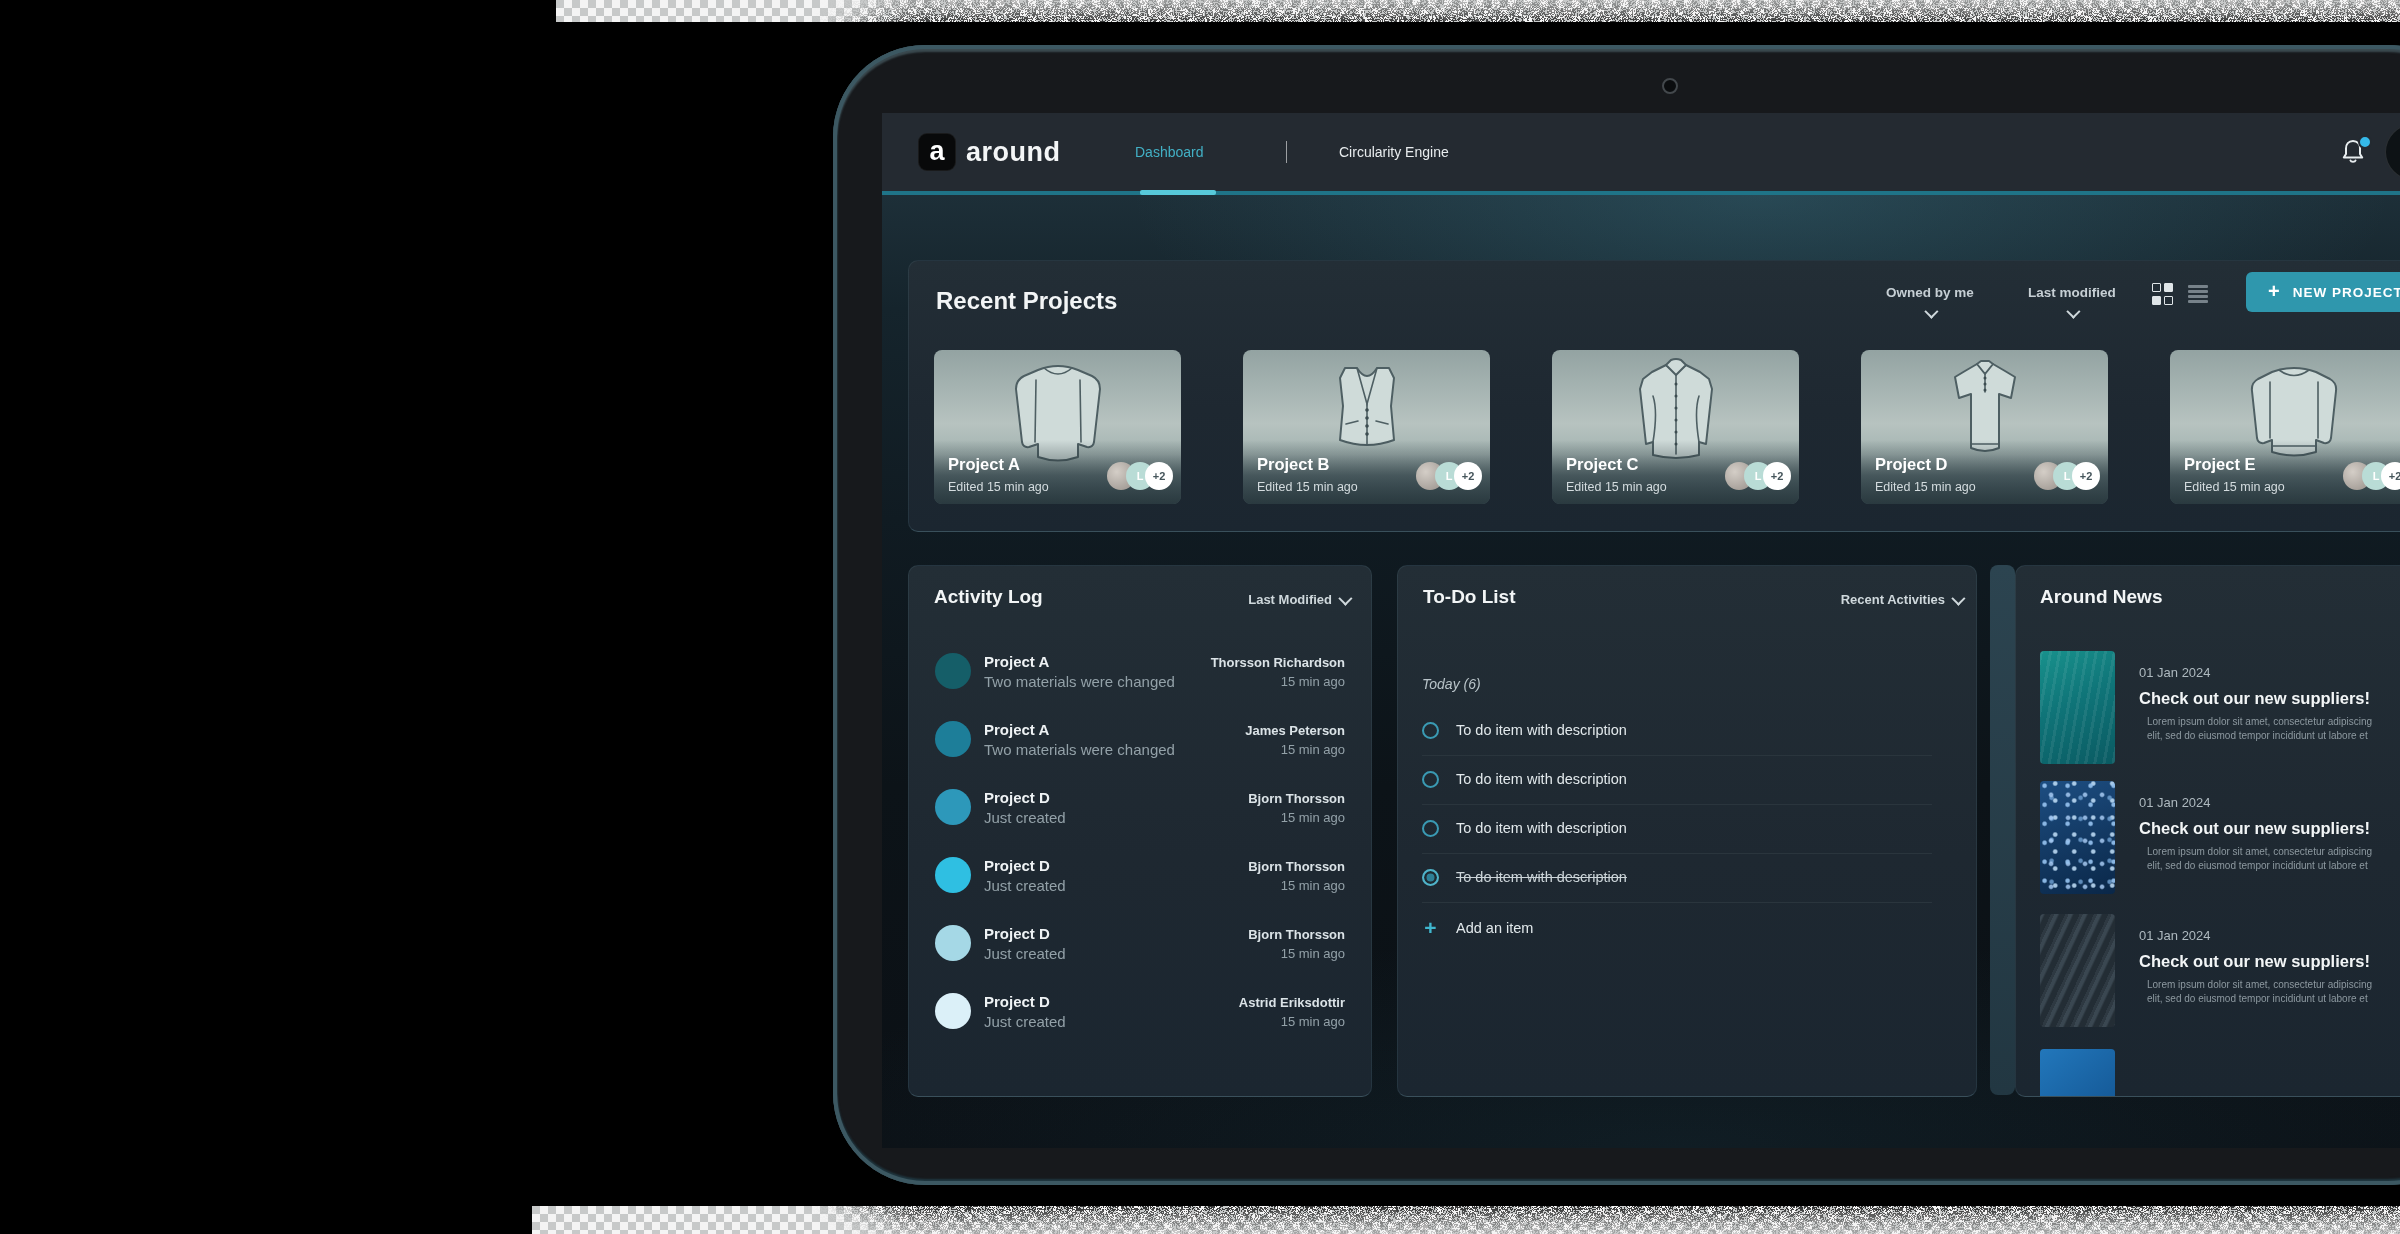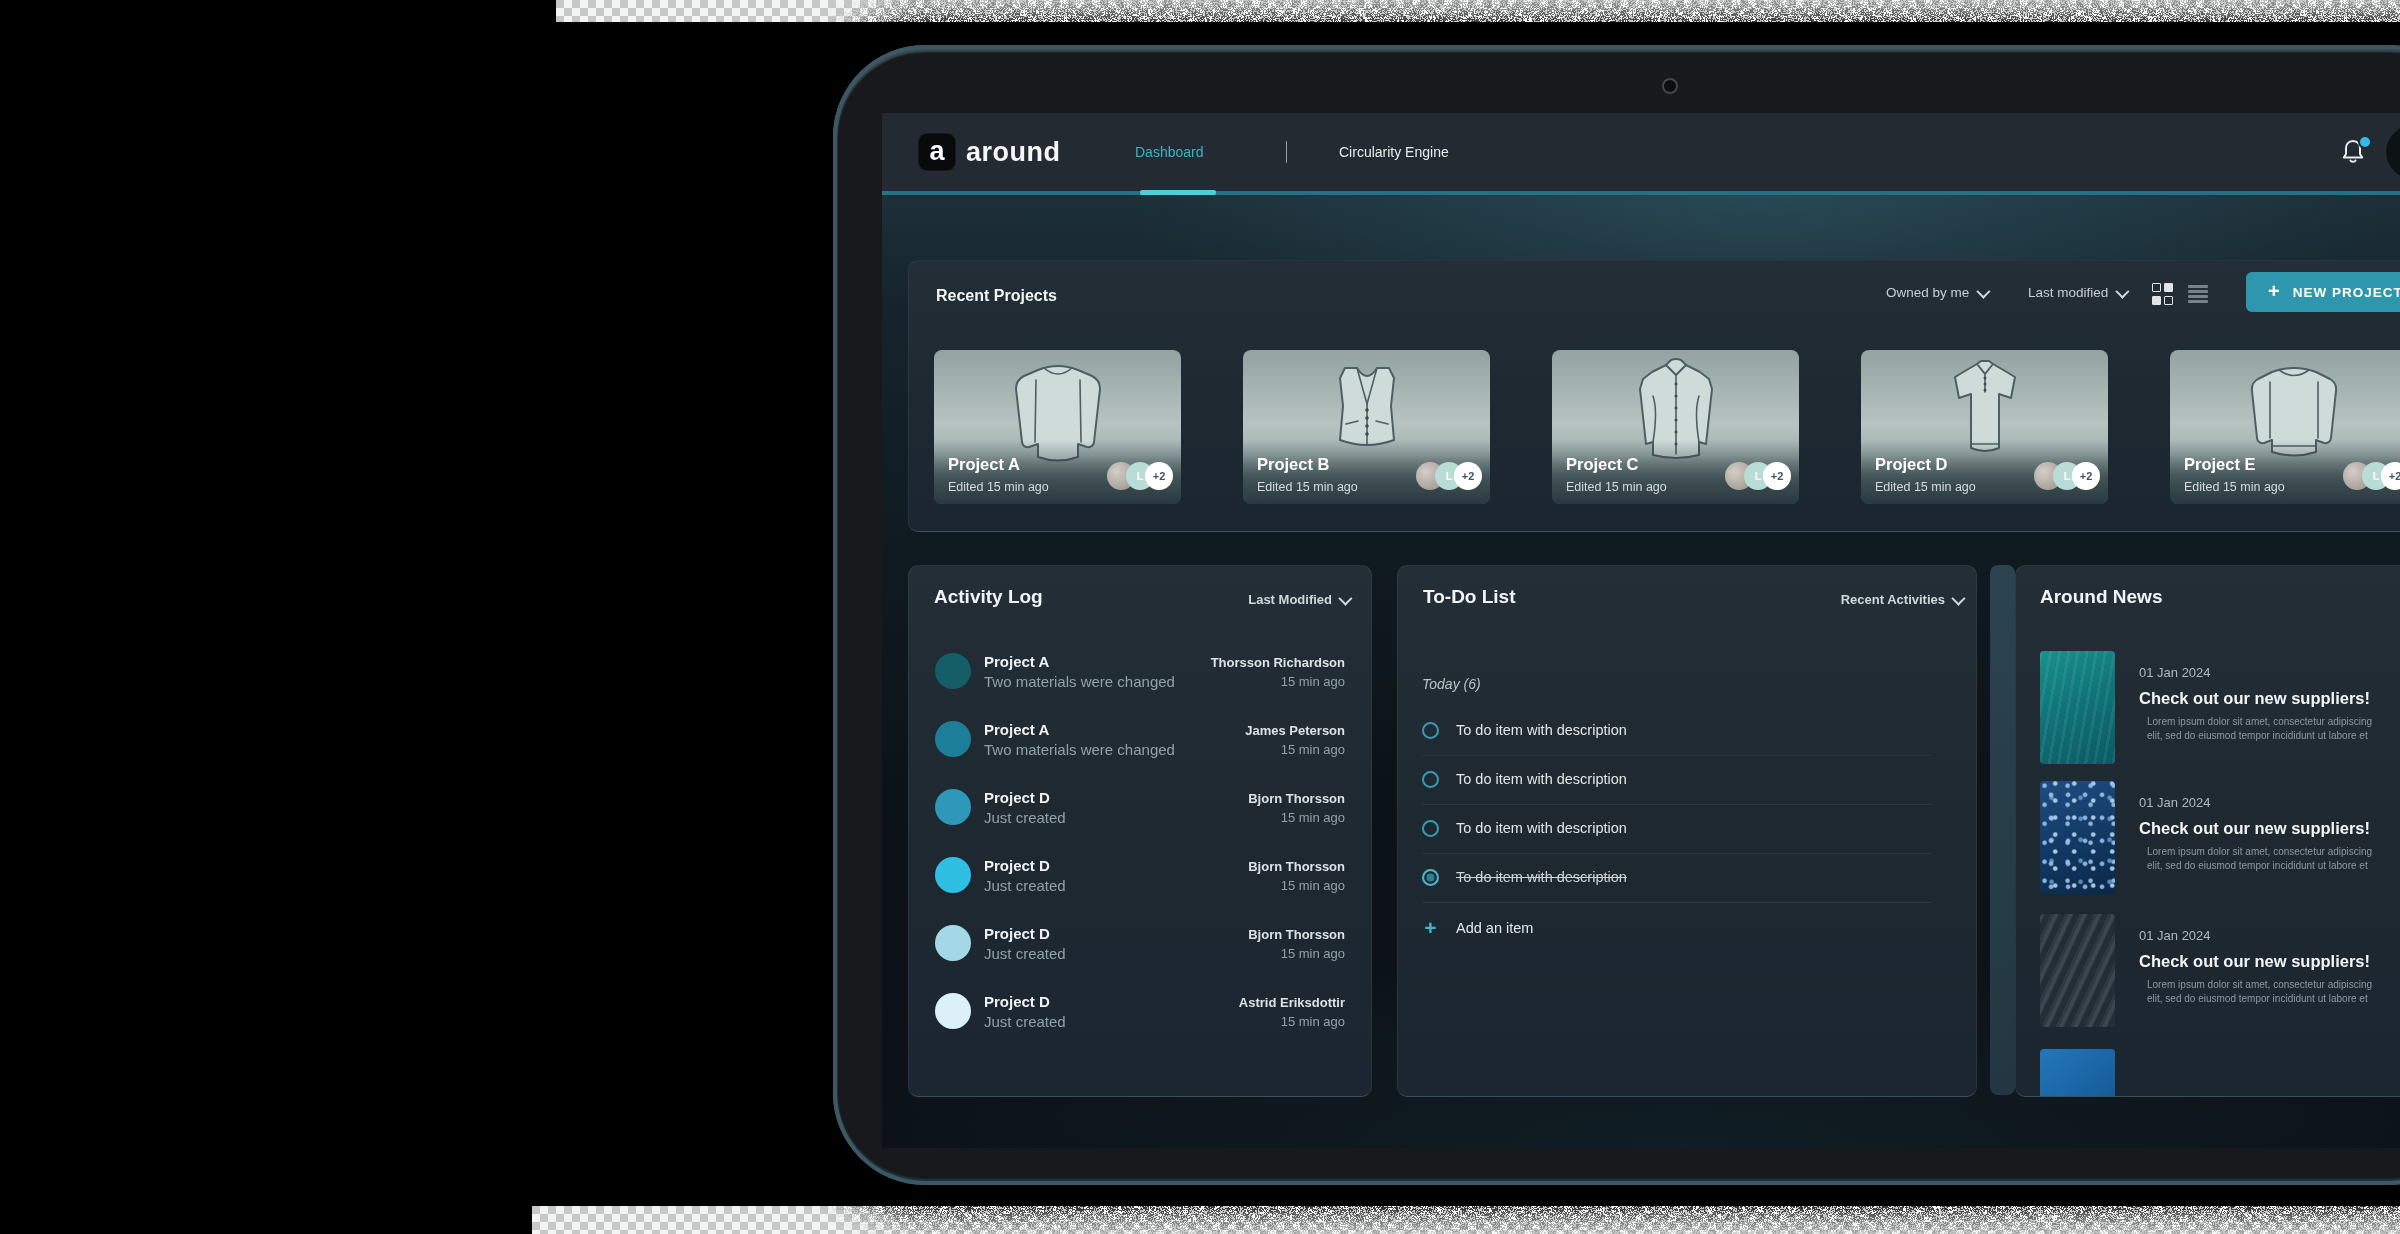--- a/index.html
+++ b/index.html
@@ -85,22 +85,22 @@
     border-bottom-color:rgba(120,170,185,0.28);
     border-radius:10px;overflow:hidden;
   }
   .panel-title{position:absolute;left:25px;top:20px;color:#f2f5f6;font-size:19px;font-weight:700;}
   .sorter{position:absolute;top:26px;color:#cfd8dc;font-size:13px;font-weight:700;display:flex;align-items:center;gap:7px;}
   .chev{width:8px;height:8px;border-right:2px solid #cfd8dc;border-bottom:2px solid #cfd8dc;
     transform:rotate(45deg) translateY(-2px);display:inline-block;}
 
   
   #recent-panel{left:26px;top:147px;width:1593px;height:270px;}
-  #rp-title{left:27px;top:26px;position:absolute;color:#f2f5f6;font-size:16px;font-weight:700;}
-  .rp-filter{position:absolute;top:24px;color:#c6cfd4;font-size:13.5px;font-weight:400;display:flex;gap:8px;align-items:center;}
+  #rp-title{left:27px;top:26px;position:absolute;color:#f2f5f6;font-size:24px;font-weight:700;}
+  .rp-filter{position:absolute;top:24px;color:#c6cfd4;font-size:13.5px;font-weight:700;display:flex;gap:8px;align-items:center;flex-direction:column;}
   #rp-owner{left:977px;}
   #rp-sort{left:1119px;}
   #grid-toggle{left:1243px;top:22px;position:absolute;width:22px;height:22px;display:grid;grid-template-columns:9px 9px;grid-gap:3px;}
   #grid-toggle span{width:9px;height:9px;border:1.5px solid #dfe5e8;border-radius:1px;box-sizing:border-box;}
   #grid-toggle span.fill{background:#dfe5e8;}
   #list-toggle{left:1279px;top:24px;position:absolute;width:20px;height:18px;display:flex;flex-direction:column;justify-content:space-between;}
   #list-toggle span{height:2.5px;background:#77828a;border-radius:1px;}
   #new-project-btn{
     position:absolute;left:1337px;top:11px;width:250px;height:40px;border-radius:6px;
     background:#2f97ad;color:#fff;font-size:13.5px;font-weight:700;letter-spacing:1px;

